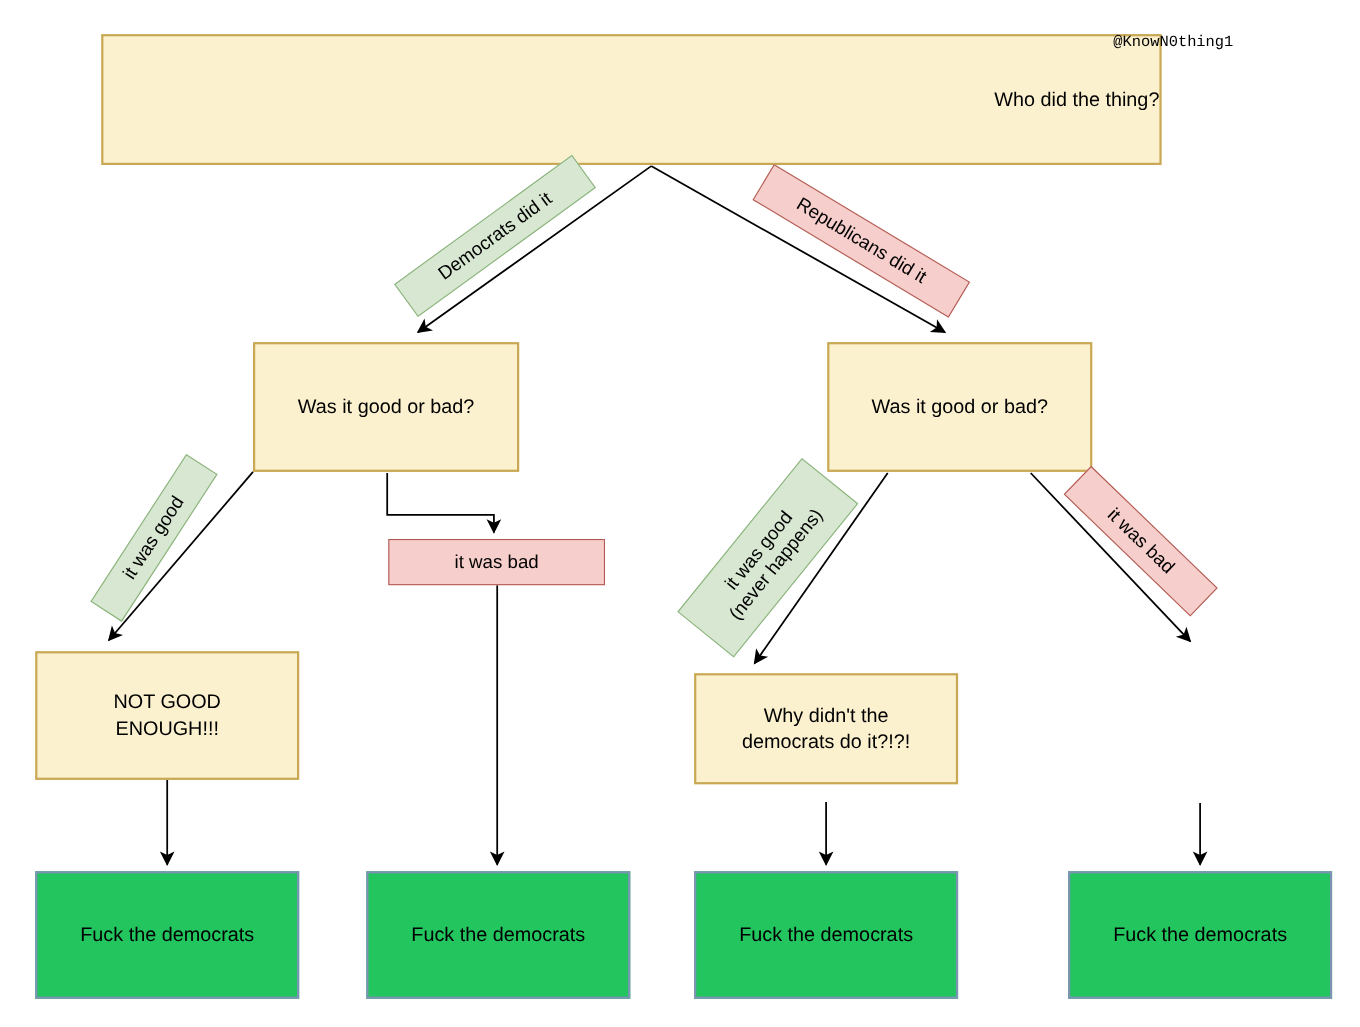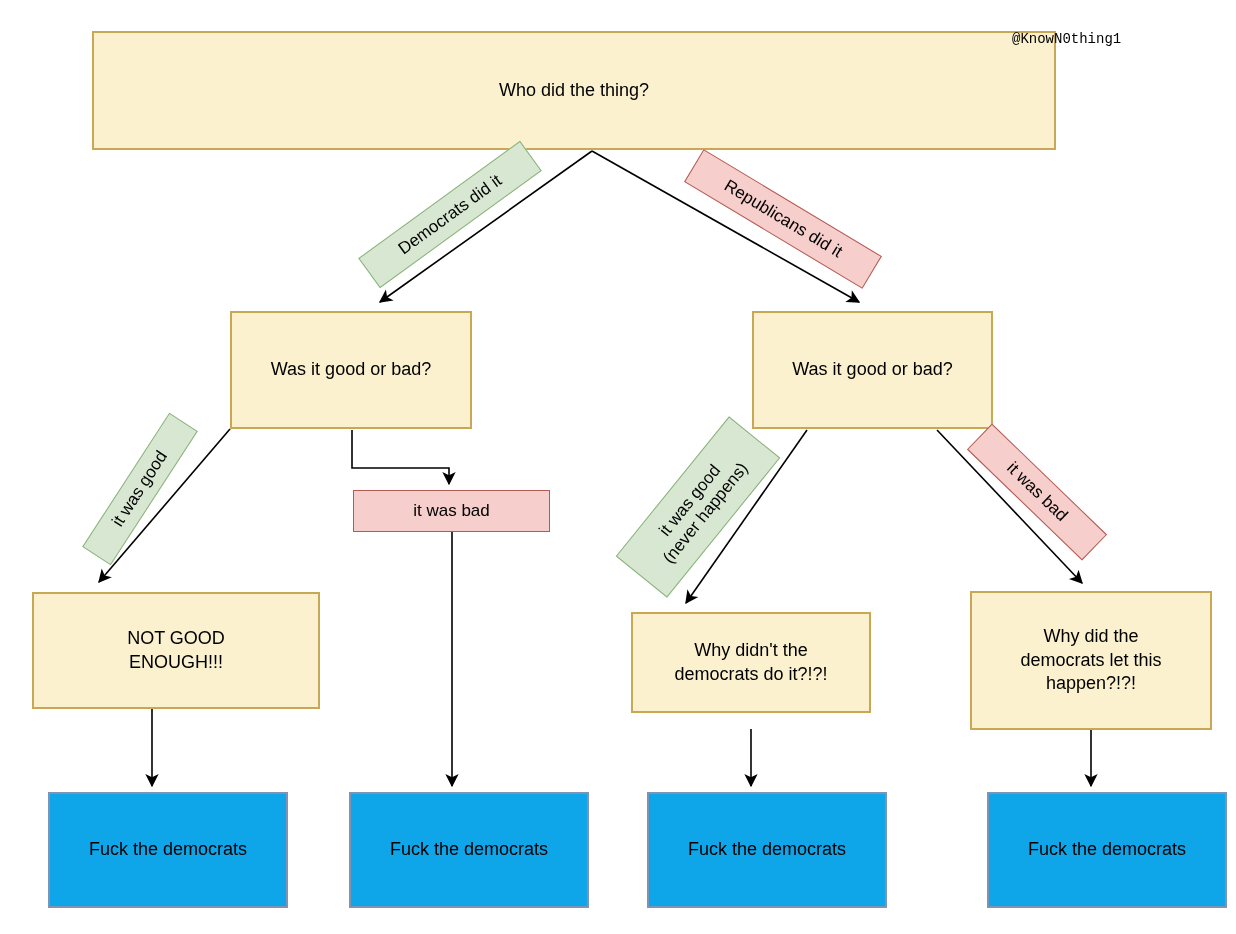--- a/index.html
+++ b/index.html
@@ -27,23 +27,22 @@
     font-size: 18px;
     line-height: 1.3;
     z-index: 2;
   }
   .node .inner { display: inline-block; }
   .yellow {
     background: #FBF1CE;
     border: 2px solid #C9A855;
   }
   .blue {
-    background: #0ea5e9;
+    background: #22c55e;
     border: 2px solid #7E94B5;
-    margin-left: 16px;
   }
   .pill {
     position: absolute;
     box-sizing: border-box;
     display: flex;
     flex-direction: column;
     align-items: center;
     justify-content: center;
     text-align: center;
     font-size: 17px;
@@ -62,24 +61,24 @@
     position: absolute;
     left: 1012px;
     top: 31px;
     font-size: 14px;
     z-index: 4;
     white-space: nowrap;
     font-family: Liberation Mono, monospace;
   }
 
   
-  #root-node      { left: 92px;  top: 31px;  width: 964px; height: 119px; }
+  #root-node      { left: 92px;  top: 31px;  width: 964px; height: 119px; justify-content: flex-end; }
   #q-left         { left: 230px; top: 311px; width: 242px;  height: 118px; }
   #q-right        { left: 752px; top: 311px; width: 241px;  height: 118px; }
-  #not-good       { left: 32px;  top: 592px; width: 288px;  height: 117px; }
+  #not-good       { left: 32px;  top: 592px; width: 240px;  height: 117px; }
   #not-good .inner { max-width: 160px; }
   #why-didnt      { left: 631px; top: 612px; width: 240px;  height: 101px; }
   #why-didnt .inner { max-width: 190px; }
   #why-let        { left: 970px; top: 591px; width: 242px;  height: 139px; }
   #why-let .inner { max-width: 178px; }
   #outcome-1      { left: 32px;  top: 792px; width: 240px;  height: 116px; }
   #outcome-2      { left: 333px; top: 792px; width: 240px;  height: 116px; }
   #outcome-3      { left: 631px; top: 792px; width: 240px;  height: 116px; }
   #outcome-4      { left: 971px; top: 792px; width: 240px;  height: 116px; }
 
@@ -156,23 +155,20 @@
   </div>
 
   <div id="not-good" class="node yellow">
     <span class="inner">NOT GOOD ENOUGH!!!</span>
   </div>
 
   <div id="why-didnt" class="node yellow">
     <span class="inner">Why didn't the democrats do it?!?!</span>
   </div>
 
-  <div id="why-let" class="node yellow">
-    <span class="inner">Why did the democrats let this happen?!?!</span>
-  </div>
 
   <div id="outcome-1" class="node blue">
     <span class="inner">Fuck the democrats</span>
   </div>
 
   <div id="outcome-2" class="node blue">
     <span class="inner">Fuck the democrats</span>
   </div>
 
   <div id="outcome-3" class="node blue">

